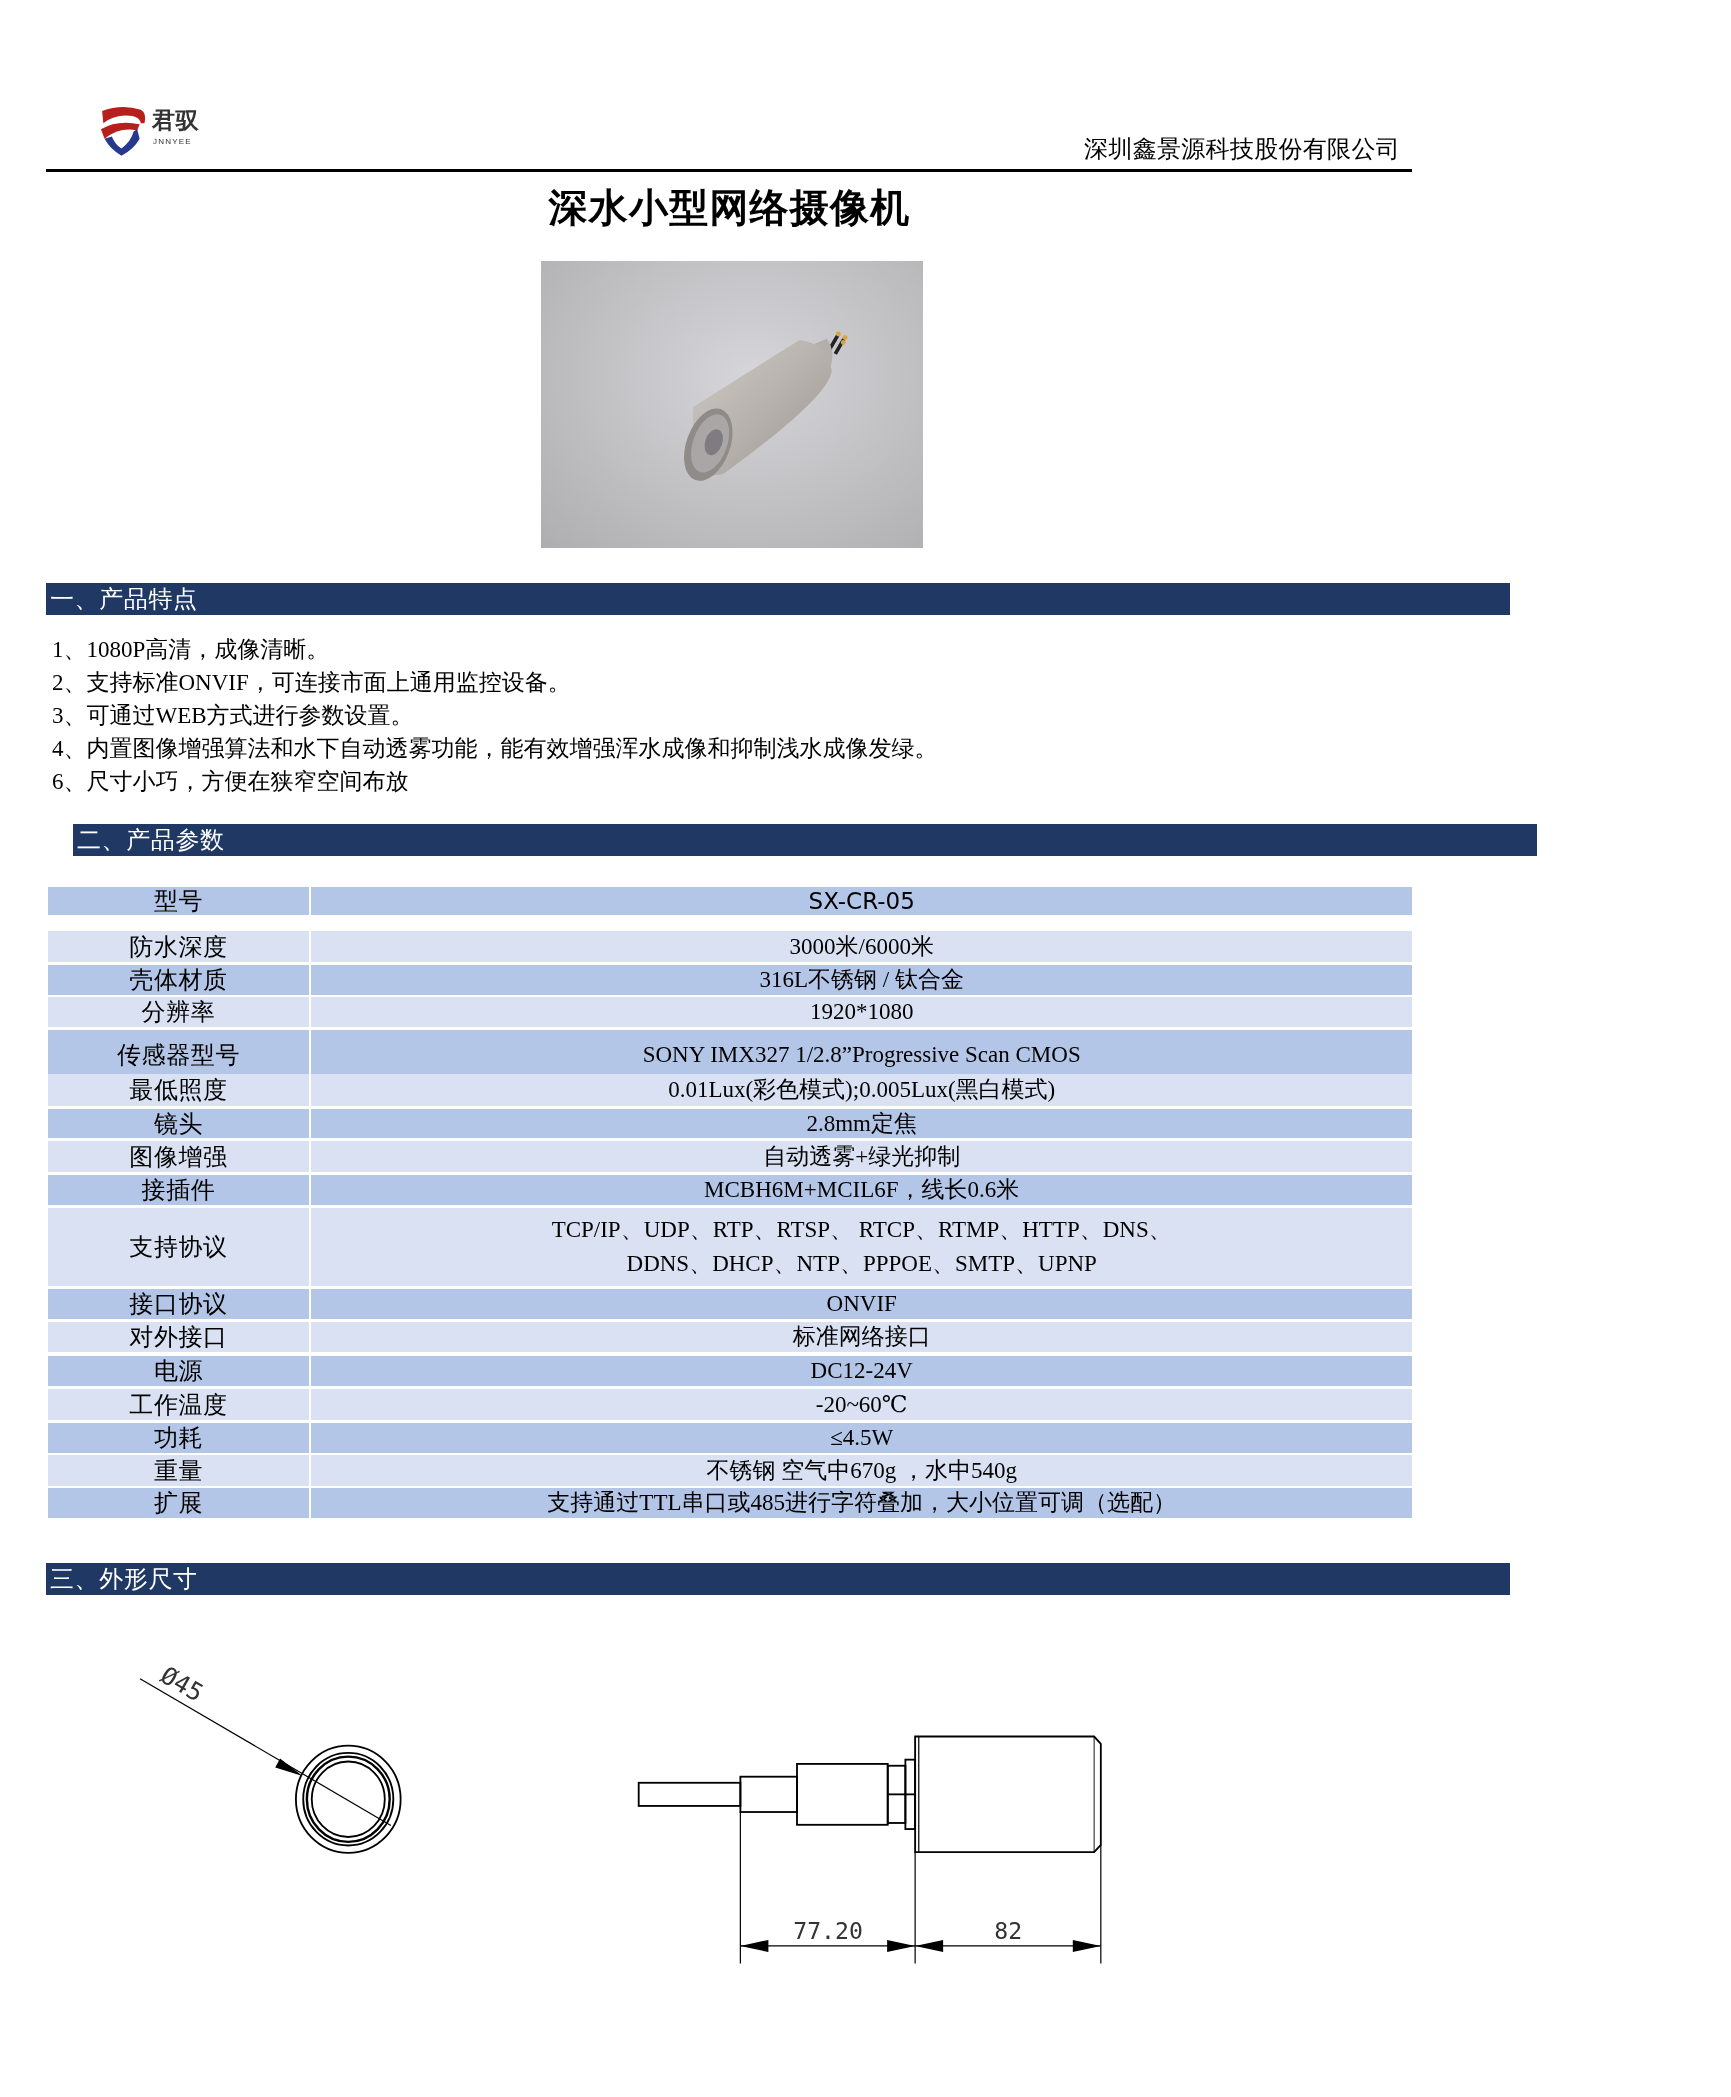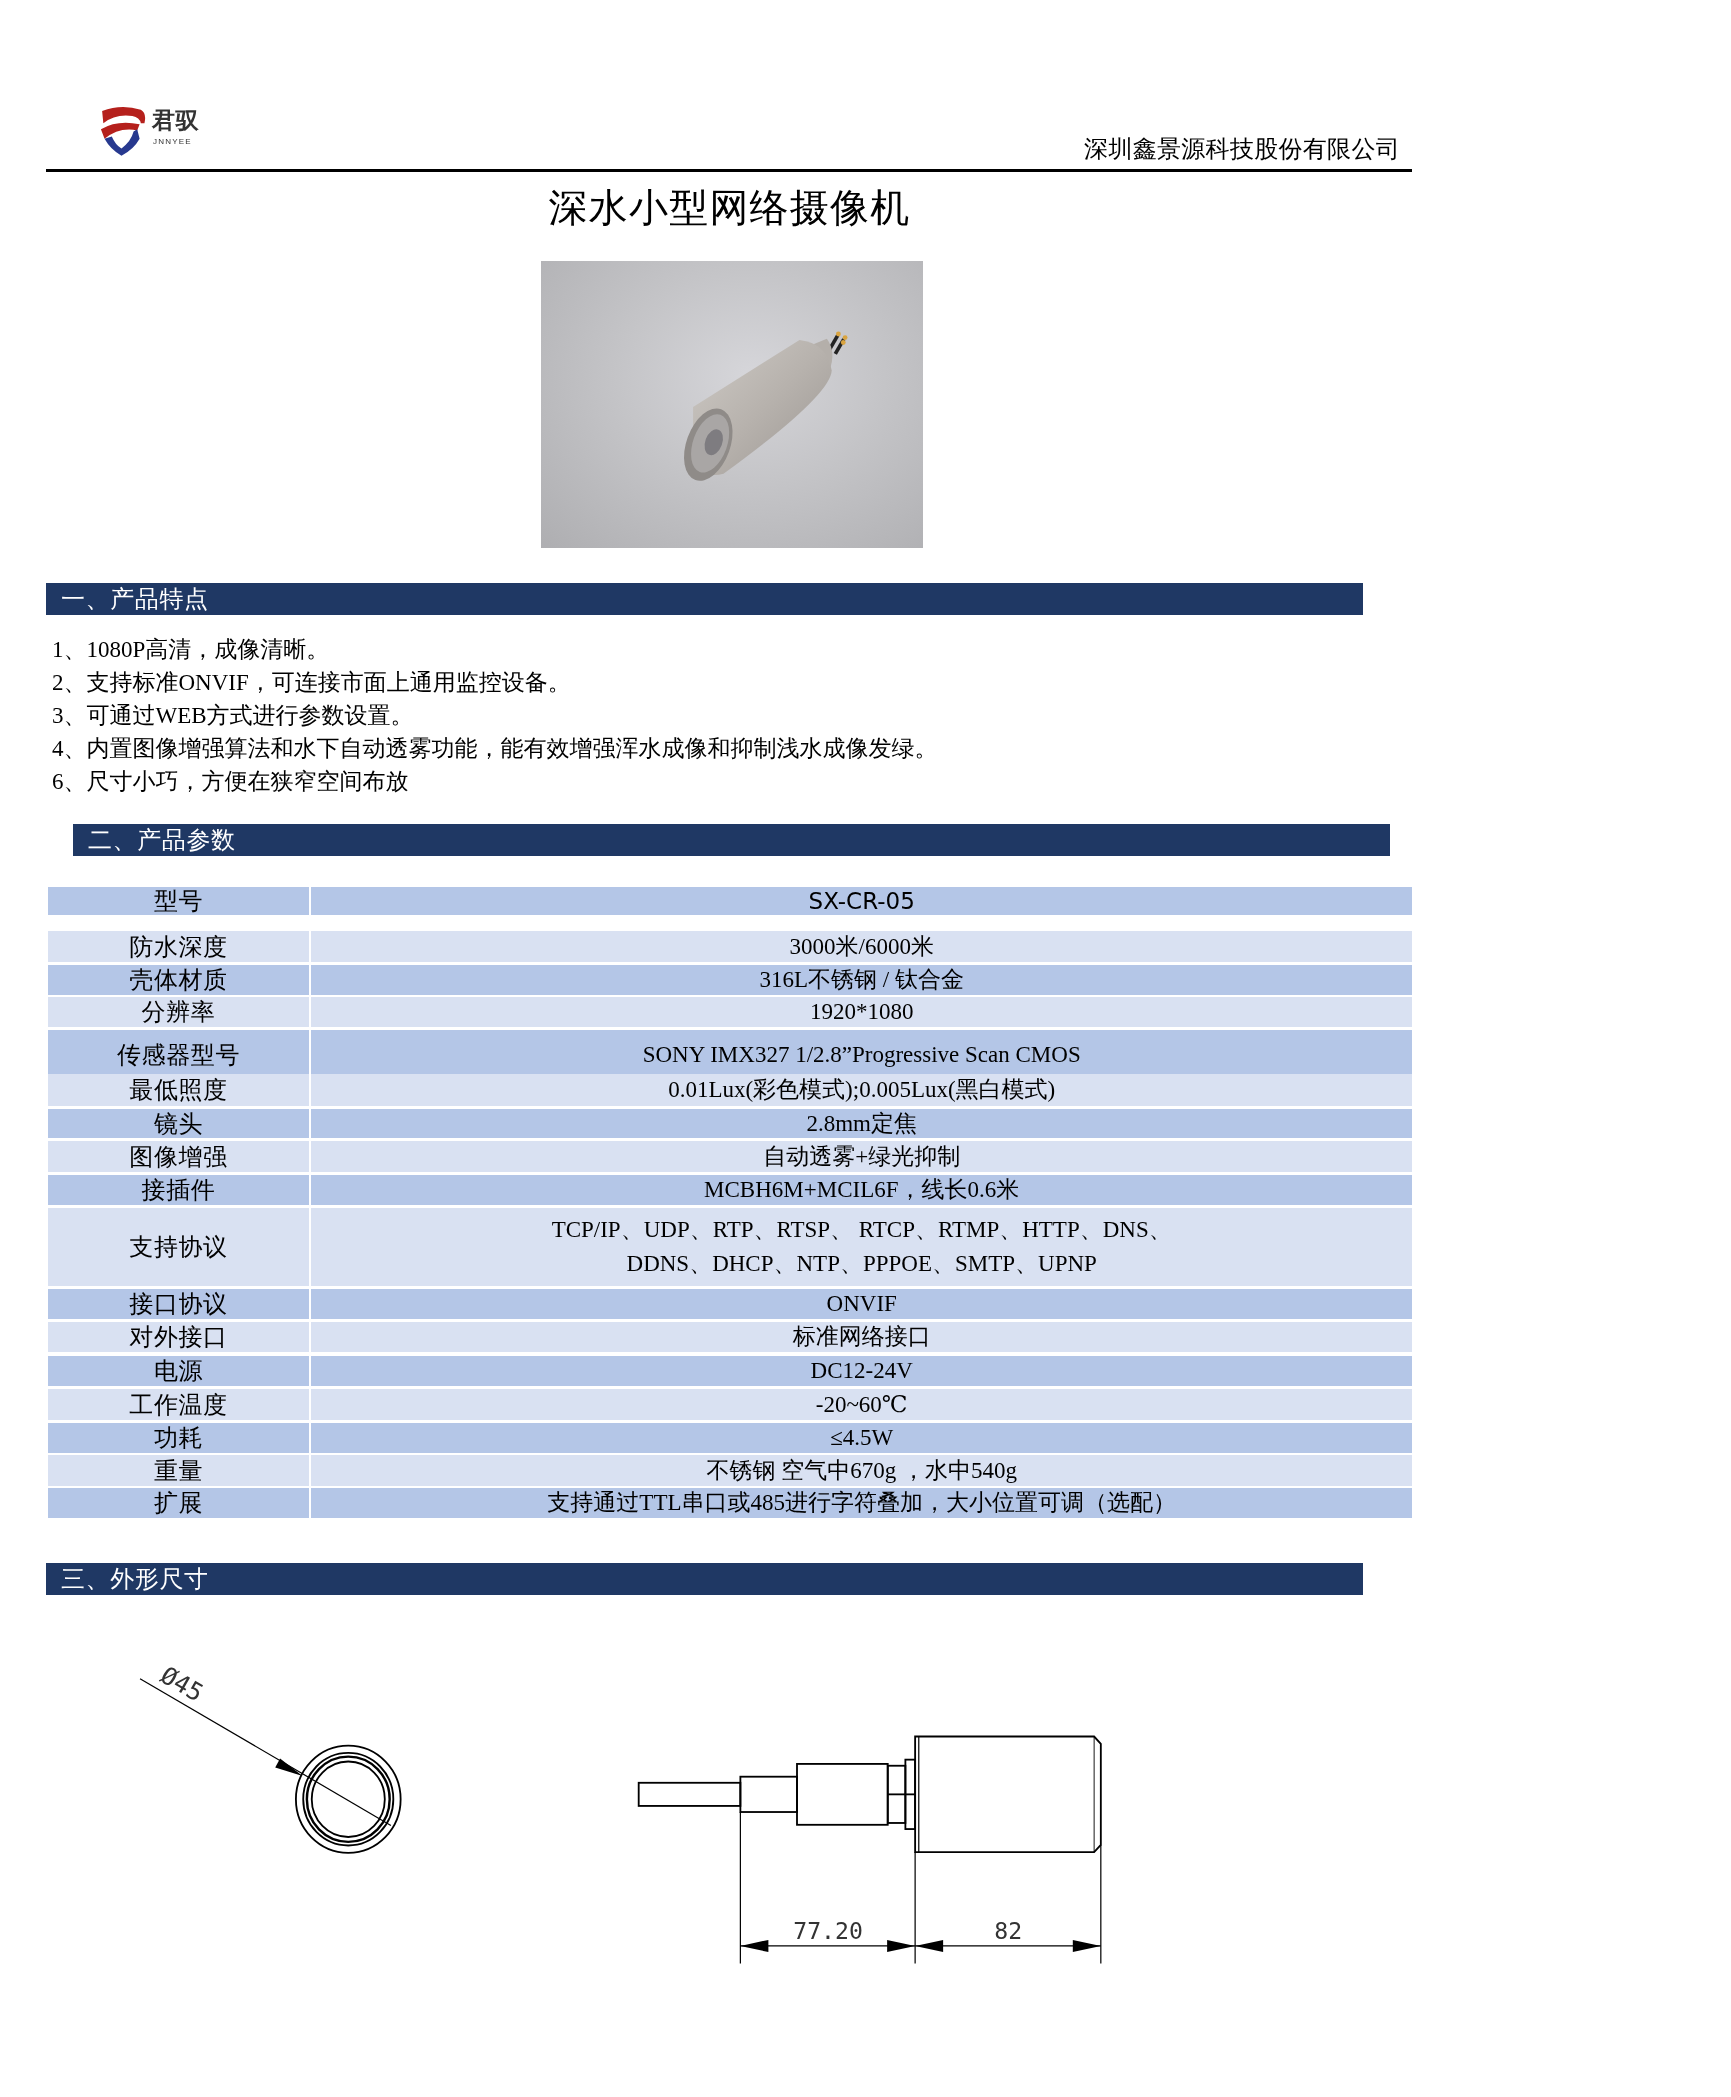--- a/index.html
+++ b/index.html
@@ -6,29 +6,29 @@
   body { width: 1731px; height: 2097px; position: relative; overflow: hidden;
          font-family: "Liberation Serif", "DejaVu Serif", serif; color: #000; }
   .abs { position: absolute; }
 
   
   .logo { left: 97px; top: 105px; width: 110px; height: 52px; }
   .logo-cn { left: 152px; top: 107px; font-family: "DejaVu Sans", sans-serif; font-size: 23px; font-weight: bold; color: #333; letter-spacing: 0.6px; line-height: 27px; }
   .logo-en { left: 153px; top: 138px; font-family: "Liberation Sans", sans-serif; font-size: 8px; color: #333; letter-spacing: 1.2px; line-height: 8.5px; }
   .company { right: 331px; top: 135px; font-size: 24px; line-height: 28px; letter-spacing: 0.3px; white-space: nowrap; }
   .rule { left: 46px; top: 169px; width: 1366px; height: 3px; background: #000; }
-  .title { left: 0; width: 1459px; text-align: center; top: 183px; font-size: 39px; font-weight: normal; line-height: 49px; letter-spacing: 1.2px; font-family: "DejaVu Sans", sans-serif; }
+  .title { left: 0; width: 1459px; text-align: center; top: 183px; font-size: 39px; font-weight: bold; line-height: 49px; letter-spacing: 1.2px; font-family: "DejaVu Sans", sans-serif; }
 
   
   .photo { left: 541px; top: 261px; width: 382px; height: 287px;
            background: radial-gradient(ellipse at 55% 40%, #d6d6da 0%, #c4c4c7 45%, #aeaeb1 100%); overflow: hidden; }
 
   
-  .bar { left: 46px; width: 1317px; height: 32px; background: #1f3864; color: #fff;
-         font-size: 24px; line-height: 32px; padding-left: 15px; box-sizing: border-box; white-space: nowrap; letter-spacing: 0.6px; }
+  .bar { left: 46px; width: 1464px; height: 32px; background: #1f3864; color: #fff;
+         font-size: 24px; line-height: 32px; padding-left: 4px; box-sizing: border-box; white-space: nowrap; letter-spacing: 0.6px; }
 
   
   .features { left: 52px; top: 633px; font-size: 23px; line-height: 33px; white-space: nowrap; }
   .features div { height: 33px; }
 
   
   .row { left: 48px; width: 1364px; display: flex; }
   .row .lab { width: 261px; margin-right: 2.4px; display: flex; align-items: center; justify-content: center; font-size: 24px; letter-spacing: 0.6px; }
   .row .val { flex: 1; display: flex; flex-direction: column; align-items: center; justify-content: center; font-size: 23px; text-align: left; line-height: 34px; white-space: nowrap; }
   .dark > div { background: #b4c6e7; }

